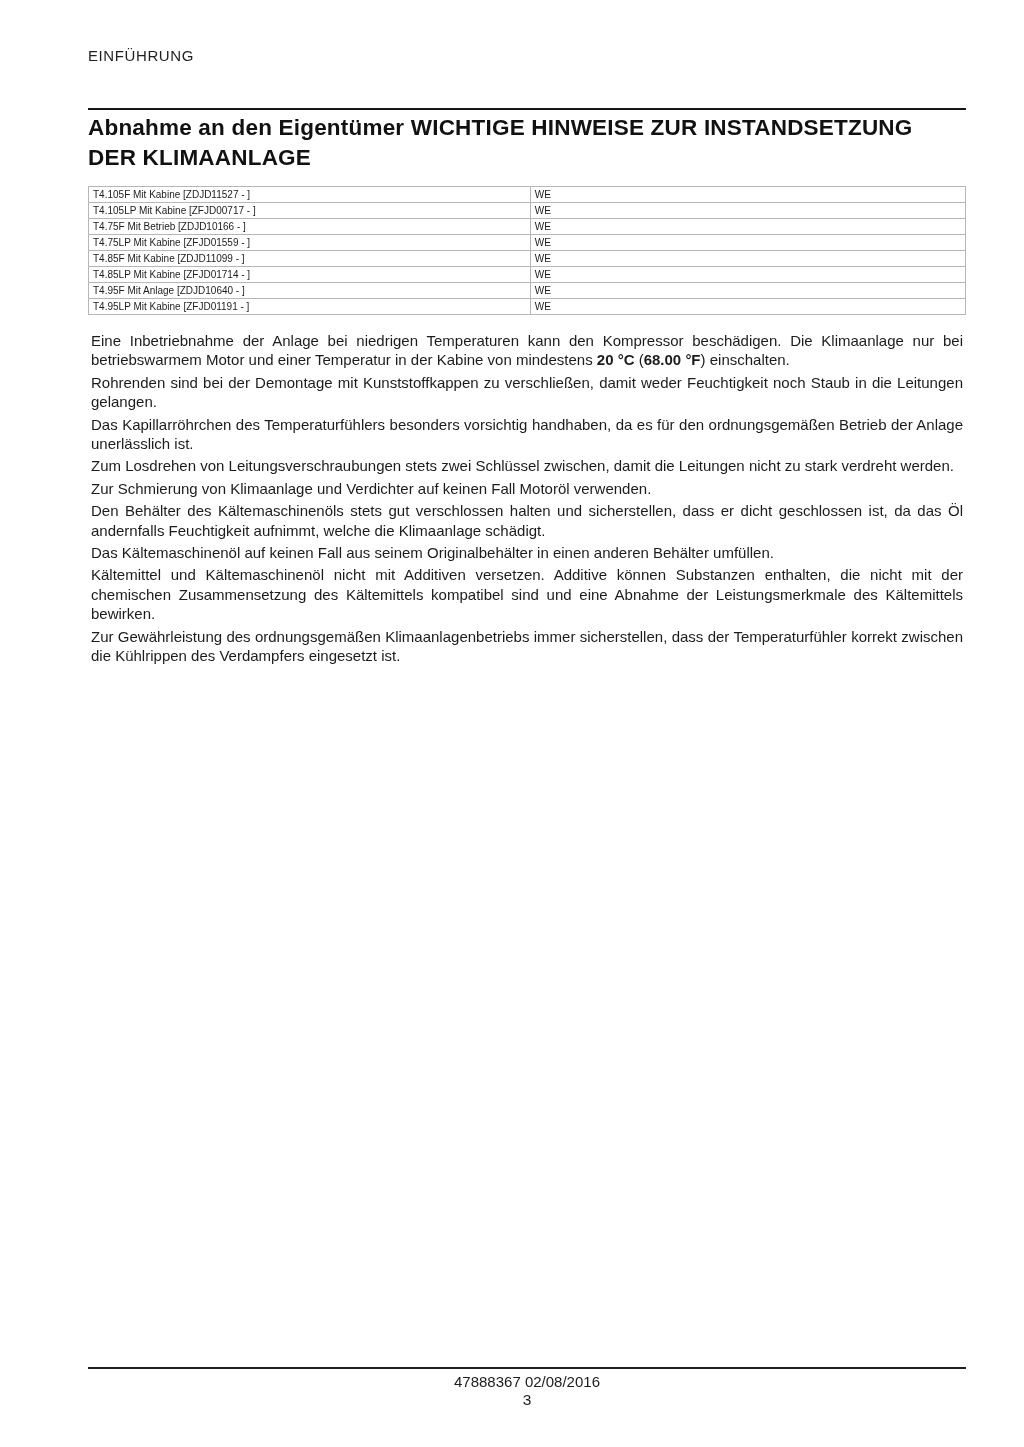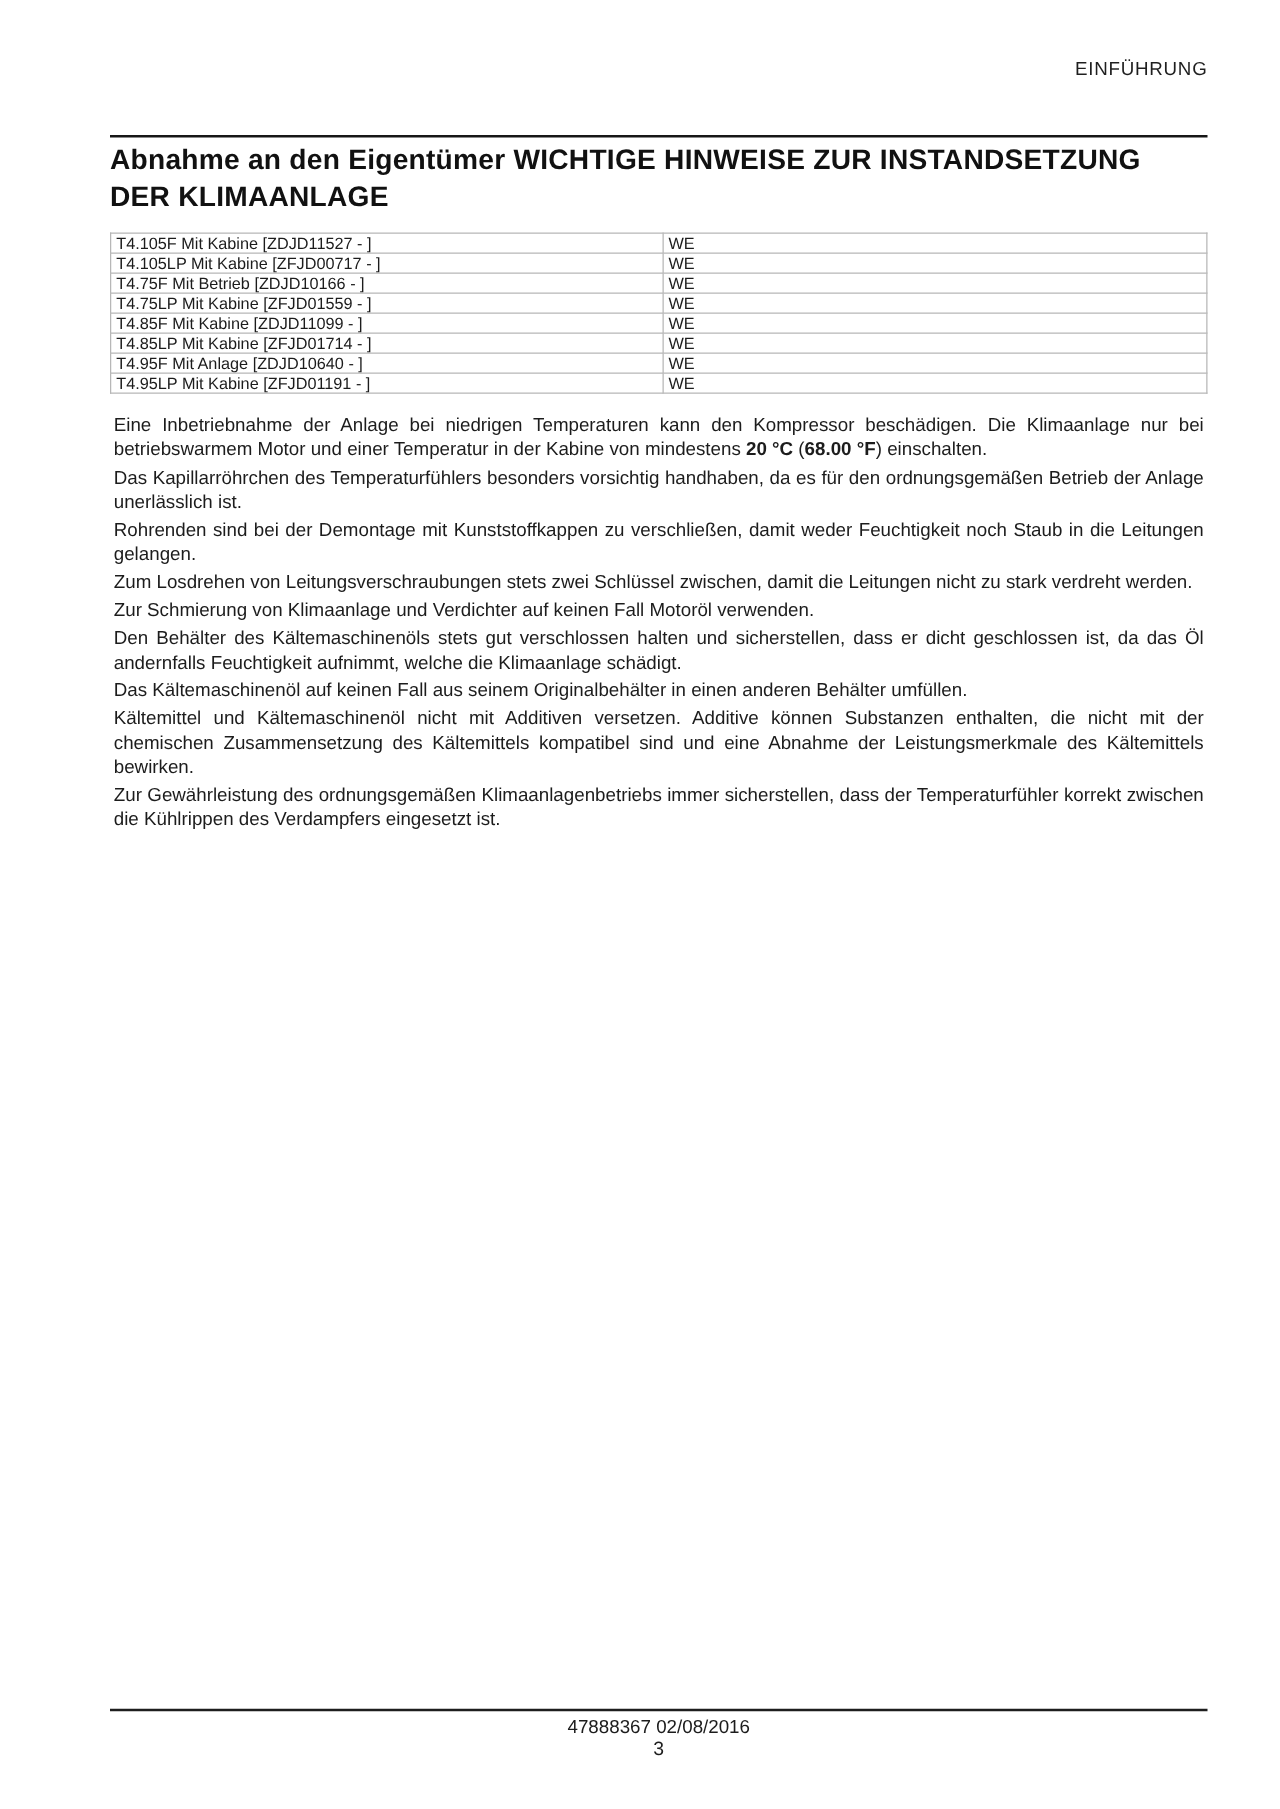--- a/index.html
+++ b/index.html
@@ -13,21 +13,21 @@
     position: relative;
     font-family: "Liberation Sans", sans-serif;
     color: #1a1a1a;
     overflow: hidden;
   }
   .running-header {
     position: absolute;
     top: 47px;
     left: 88px;
     right: 58px;
-    text-align: right;
+    text-align: left;
     font-size: 15px;
     line-height: 18px;
     letter-spacing: 0.6px;
     color: #1f1f1f;
   }
   .content {
     position: absolute;
     top: 0;
     left: 88px;
     right: 58px;
@@ -46,21 +46,21 @@
     letter-spacing: 0.2px;
   }
   table.model-table {
     margin-top: 13px;
     width: 100%;
     border-collapse: collapse;
     table-layout: fixed;
   }
   table.model-table td {
     border: 1px solid #b7b7b7;
-    font-size: 13px;
+    font-size: 10px;
     line-height: 14px;
     height: 15px;
     padding: 0 0 0 4px;
     color: #1c1c1c;
     white-space: nowrap;
     overflow: hidden;
   }
   td.model-cell { width: 49.8%; }
   .body-text {
     margin-top: 16px;
@@ -140,22 +140,22 @@
       </tr>
       <tr>
         <td class="model-cell">T4.95LP Mit Kabine [ZFJD01191 - ]</td>
         <td class="code-cell">WE</td>
       </tr>
     </tbody>
   </table>
 
   <div class="body-text">
     <p><span>Eine Inbetriebnahme der Anlage bei niedrigen Temperaturen kann den Kompressor beschädigen. Die Klimaanlage nur bei betriebswarmem Motor und einer Temperatur in der Kabine von mindestens </span><b>20 °C</b><span> (</span><b>68.00 °F</b><span>) einschalten.</span></p>
+    <p>Rohrenden sind bei der Demontage mit Kunststoffkappen zu verschließen, damit weder Feuchtigkeit noch Staub in die Leitungen gelangen.</p>
     <p>Das Kapillarröhrchen des Temperaturfühlers besonders vorsichtig handhaben, da es für den ordnungsgemäßen Betrieb der Anlage unerlässlich ist.</p>
-    <p>Rohrenden sind bei der Demontage mit Kunststoffkappen zu verschließen, damit weder Feuchtigkeit noch Staub in die Leitungen gelangen.</p>
     <p>Zum Losdrehen von Leitungsverschraubungen stets zwei Schlüssel zwischen, damit die Leitungen nicht zu stark verdreht werden.</p>
     <p>Zur Schmierung von Klimaanlage und Verdichter auf keinen Fall Motoröl verwenden.</p>
     <p>Den Behälter des Kältemaschinenöls stets gut verschlossen halten und sicherstellen, dass er dicht geschlossen ist, da das Öl andernfalls Feuchtigkeit aufnimmt, welche die Klimaanlage schädigt.</p>
     <p>Das Kältemaschinenöl auf keinen Fall aus seinem Originalbehälter in einen anderen Behälter umfüllen.</p>
     <p>Kältemittel und Kältemaschinenöl nicht mit Additiven versetzen. Additive können Substanzen enthalten, die nicht mit der chemischen Zusammensetzung des Kältemittels kompatibel sind und eine Abnahme der Leistungsmerkmale des Kältemittels bewirken.</p>
     <p>Zur Gewährleistung des ordnungsgemäßen Klimaanlagenbetriebs immer sicherstellen, dass der Temperaturfühler korrekt zwischen die Kühlrippen des Verdampfers eingesetzt ist.</p>
   </div>
 
 </div>
 

